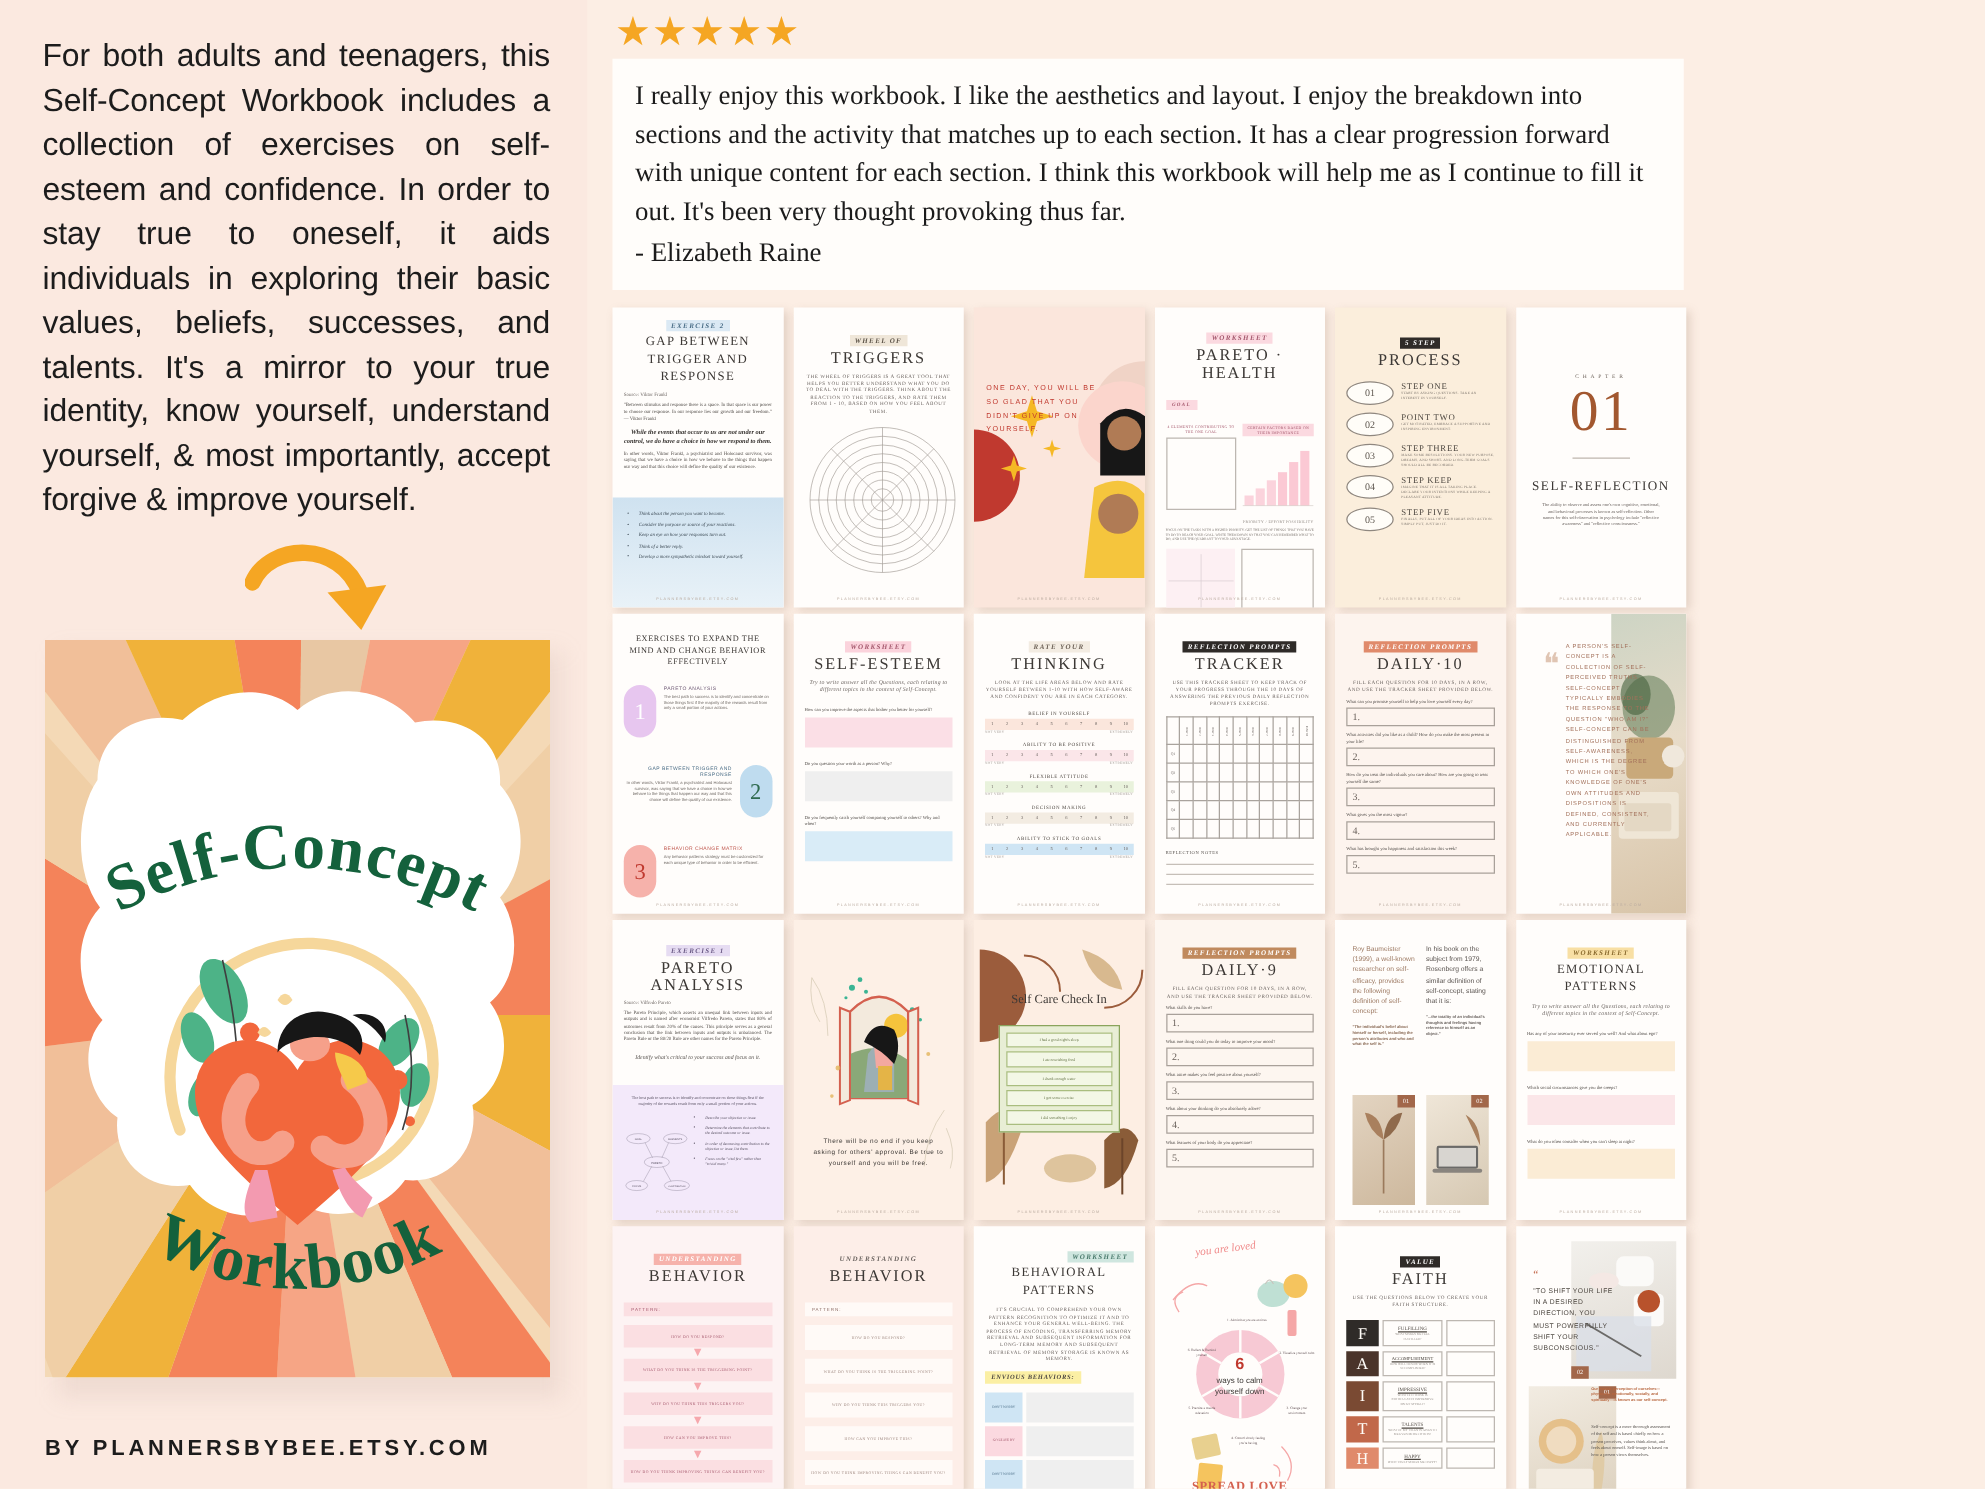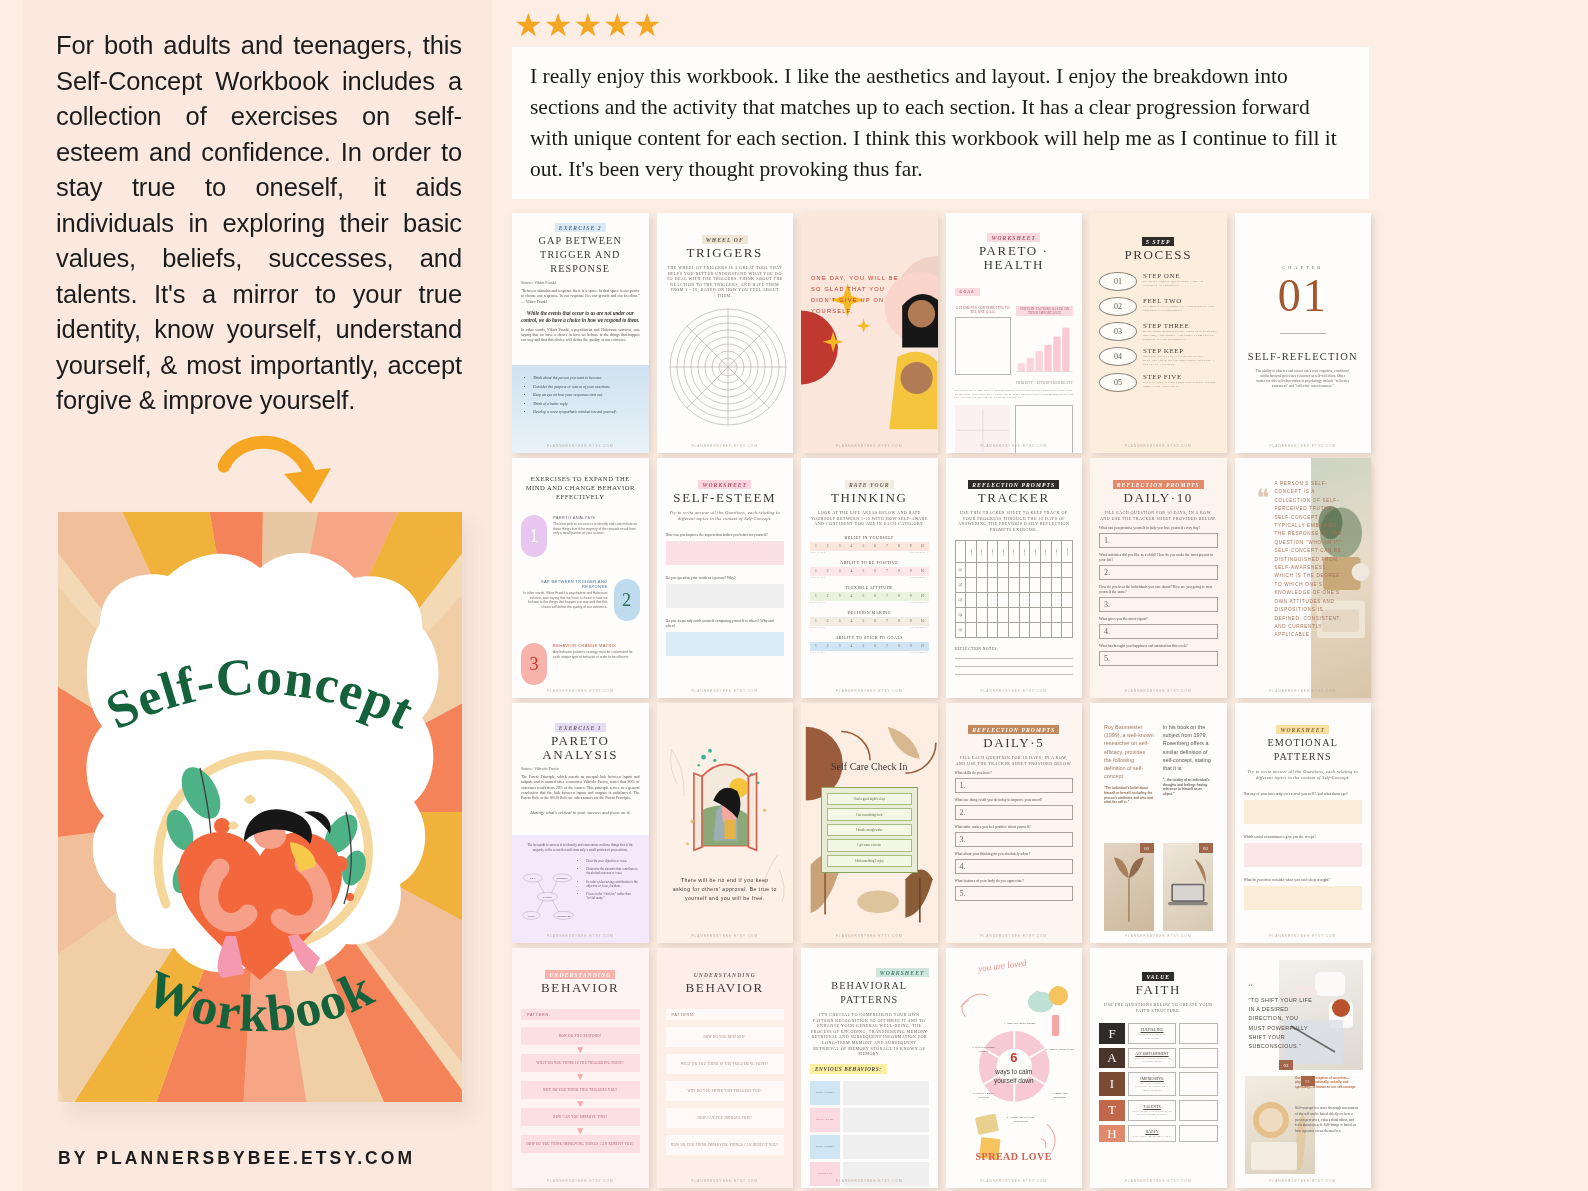--- a/index.html
+++ b/index.html
@@ -2,21 +2,21 @@
 <html><head>
 <meta charset="utf-8">
 <style>
   * { box-sizing: border-box; margin: 0; padding: 0; }
   html, body {
     width: 1588px; height: 1191px;
     background: #fceee4;
     font-family: "Liberation Sans", sans-serif;
     overflow: hidden;
   }
-  .page { position: relative; width: 1365px; height: 1191px; display: flex; margin-left: 22px; }
+  .page { position: relative; width: 1365px; height: 1191px; display: flex; }
 
   
   .left {
     width: 470px; height: 1191px;
     background: #fbe9e0;
     position: relative;
     flex: 0 0 470px;
     padding: 28px 30px 0 34px;
   }
   .desc {
@@ -255,20 +255,21 @@
 
     <div class="footer-credit">BY PLANNERSBYBEE.ETSY.COM</div>
   </div>
 
   <div class="right">
 
     <div class="stars">★★★★★</div>
 
     <div class="review-box">
       <div class="review-text">I really enjoy this workbook. I like the aesthetics and layout. I enjoy the breakdown into sections and the activity that matches up to each section. It has a clear progression forward with unique content for each section. I think this workbook will help me as I continue to fill it out. It's been very thought provoking thus far.</div>
+      <div class="review-author">- Elizabeth Raine</div>
     </div>
 
     <div class="grid">
 
       <div class="card">
         <div class="card-inner">
           <div class="c-eyebrow" style="background:#dbe9f4;color:#4a6d86">EXERCISE 2</div>
           <div class="c-title sm">GAP BETWEEN TRIGGER AND RESPONSE</div>
           <div class="c-src">Source: Viktor Frankl</div>
           <div class="c-body">"Between stimulus and response there is a space. In that space is our power to choose our response. In our response lies our growth and our freedom." — Viktor Frankl</div>
@@ -380,21 +381,21 @@
             <div style="display:flex;align-items:flex-start;gap:6px">
               <div style="width:38px;height:19px;border:0.6px solid #8f877f;border-radius:50%;background:#fffdf8;display:flex;align-items:center;justify-content:center;font-size:8px;color:#5f5850;flex:none">01</div>
               <div style="flex:1">
                   <div style="font-size:7px;letter-spacing:.6px;color:#4d4740">STEP ONE</div>
               <div style="font-size:2.8px;line-height:3.8px;letter-spacing:.2px;color:#7c746c">START BY ASKING QUESTIONS. TAKE AN INTEREST IN YOURSELF.</div>
                 </div>
             </div>
             <div style="display:flex;align-items:flex-start;gap:6px">
               <div style="width:38px;height:19px;border:0.6px solid #8f877f;border-radius:50%;background:#fffdf8;display:flex;align-items:center;justify-content:center;font-size:8px;color:#5f5850;flex:none">02</div>
               <div style="flex:1">
-                  <div style="font-size:7px;letter-spacing:.6px;color:#4d4740">FEEL TWO</div>
+                  <div style="font-size:7px;letter-spacing:.6px;color:#4d4740">POINT TWO</div>
               <div style="font-size:2.8px;line-height:3.8px;letter-spacing:.2px;color:#7c746c">GET MOTIVATED, EMBRACE A SUPPORTIVE AND INSPIRING ENVIRONMENT.</div>
                 </div>
             </div>
             <div style="display:flex;align-items:flex-start;gap:6px">
               <div style="width:38px;height:19px;border:0.6px solid #8f877f;border-radius:50%;background:#fffdf8;display:flex;align-items:center;justify-content:center;font-size:8px;color:#5f5850;flex:none">03</div>
               <div style="flex:1">
                   <div style="font-size:7px;letter-spacing:.6px;color:#4d4740">STEP THREE</div>
               <div style="font-size:2.8px;line-height:3.8px;letter-spacing:.2px;color:#7c746c">MAKE SOME RESOLUTIONS. YOUR NEW PURPOSE, DREAMS, AND SHORT- AND LONG-TERM GOALS SHOULD ALL BE RECORDED.</div>
                 </div>
             </div>
@@ -813,21 +814,21 @@
           <div style="border:0.6px solid #a9bd7f;background:#f3f7e6;font-size:3.1px;color:#5b6b3c;padding:3.2px 5px;margin-bottom:3px;text-align:center">I drank enough water</div>
           <div style="border:0.6px solid #a9bd7f;background:#f3f7e6;font-size:3.1px;color:#5b6b3c;padding:3.2px 5px;margin-bottom:3px;text-align:center">I got some exercise</div>
           <div style="border:0.6px solid #a9bd7f;background:#f3f7e6;font-size:3.1px;color:#5b6b3c;padding:3.2px 5px;text-align:center">I did something I enjoy</div>
         </div>
         <div class="c-foot">PLANNERSBYBEE.ETSY.COM</div>
       </div>
 
       <div class="card" style="background:#fdf6f0">
         <div class="card-inner">
           <div class="c-eyebrow" style="background:#c08a5e;color:#fff;margin-top:12px">REFLECTION PROMPTS</div>
-          <div class="c-title">DAILY·5</div>
+          <div class="c-title">DAILY·9</div>
           <div class="c-sub">FILL EACH QUESTION FOR 10 DAYS, IN A ROW, AND USE THE TRACKER SHEET PROVIDED BELOW.</div>
           <div class="q-label">What skills do you have?</div>
           <div class="num-field">
               <span>1.</span>
             </div>
           <div class="q-label">What one thing could you do today to improve your mood?</div>
           <div class="num-field">
               <span>2.</span>
             </div>
           <div class="q-label">What attire makes you feel positive about yourself?</div>

